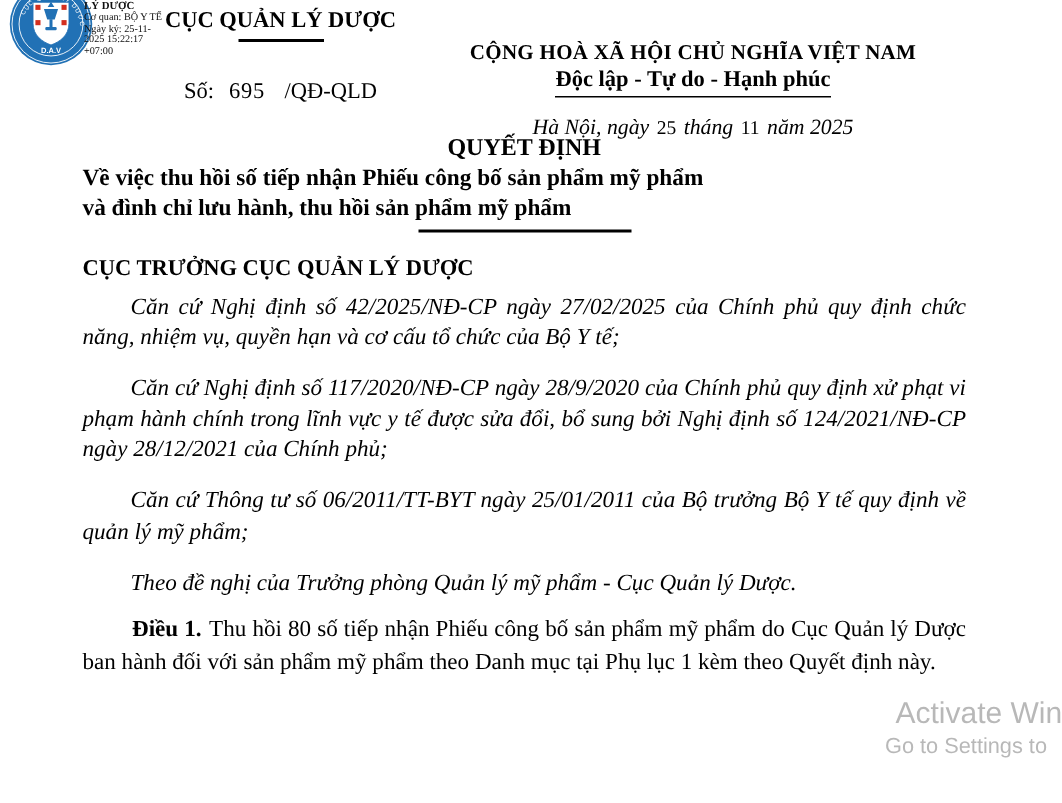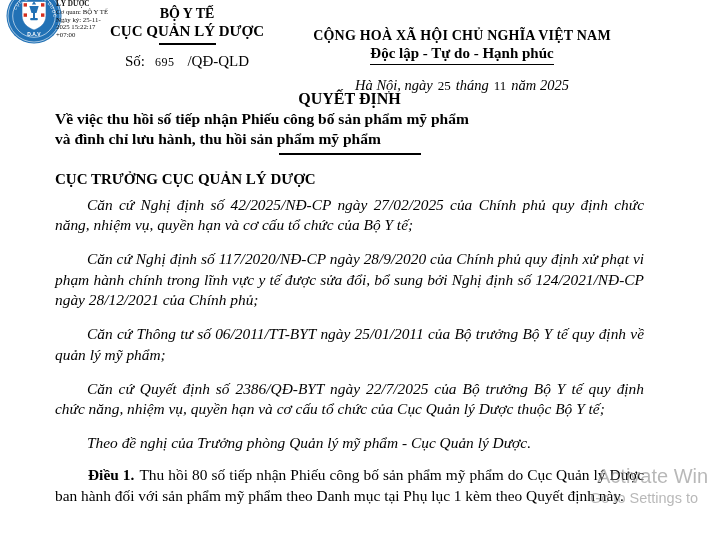--- a/index.html
+++ b/index.html
@@ -15,21 +15,21 @@
   .sig { position:absolute; left:56px; top:1px; width:78px; color:#101010;
          font-size:6.8px; line-height:7.4px; }
   .sig .sig-l1 { font-size:7.2px; font-weight:bold; }
   
   .hdr-left { position:absolute; left:78px; top:5px; width:218px; text-align:center; }
   .ministry { font-weight:bold; font-size:14px; line-height:17px; }
   .dept { font-weight:bold; font-size:15px; line-height:19px; }
   .rule-left { width:57px; height:2px; background:#000; margin:2px auto 0; }
   .doc-number { position:absolute; left:78px; top:53px; width:218px;
                 text-align:center; font-size:15px; white-space:nowrap; }
-  .num-val { font-size:12px; margin-left:10px; margin-right:13px; letter-spacing:0.5px; }
+  .num-val { font-size:15px; margin-left:10px; margin-right:13px; letter-spacing:0.5px; }
   
   .hdr-right { position:absolute; left:288px; top:5px; width:348px; text-align:center;margin-top:22px; }
   .nat1 { font-weight:bold; font-size:14px; line-height:17px; letter-spacing:0.2px; }
   .nat2-inner { display:inline-block; font-weight:bold; font-size:15px; line-height:17px;
                 padding-bottom:2px; border-bottom:1.7px solid #000; margin-top:1px; }
   .dateline { margin-top:12px; font-size:14.5px; font-style:italic; white-space:nowrap; }
   .dnum { font-style:normal; font-size:13px; margin:0 5px; }
   
   .body { position:absolute; left:55px; top:86px; width:589px; }
   .t-main { text-align:center; font-weight:bold; font-size:16px; line-height:20px; padding-top:3px; }
@@ -78,21 +78,20 @@
 
   <div class="sig">
     <div class="sig-l1">LÝ DƯỢC</div>
     <div>Cơ quan: BỘ Y TẾ</div>
     <div>Ngày ký: 25-11-</div>
     <div>2025 15:22:17</div>
     <div>+07:00</div>
   </div>
 
   <div class="hdr-left">
-    <div class="ministry">BỘ Y TẾ</div>
     <div class="dept">CỤC QUẢN LÝ DƯỢC</div>
     <div class="rule-left"></div>
   </div>
 
   <div class="doc-number">
     <span>Số:</span><span class="num-val">695</span><span>/QĐ-QLD</span>
   </div>
 
   <div class="hdr-right">
     <div class="nat1">CỘNG HOÀ XÃ HỘI CHỦ NGHĨA VIỆT NAM</div>
@@ -108,21 +107,20 @@
     <div class="t-main">QUYẾT ĐỊNH</div>
     <div class="t-sub">Về việc thu hồi số tiếp nhận Phiếu công bố sản phẩm mỹ phẩm</div>
     <div class="t-sub">và đình chỉ lưu hành, thu hồi sản phẩm mỹ phẩm</div>
     <div class="t-rule"></div>
 
     <div class="authority">CỤC TRƯỞNG CỤC QUẢN LÝ DƯỢC</div>
 
     <p class="pre pre-first">Căn cứ Nghị định số 42/2025/NĐ-CP ngày 27/02/2025 của Chính phủ quy định chức năng, nhiệm vụ, quyền hạn và cơ cấu tổ chức của Bộ Y tế;</p>
     <p class="pre">Căn cứ Nghị định số 117/2020/NĐ-CP ngày 28/9/2020 của Chính phủ quy định xử phạt vi phạm hành chính trong lĩnh vực y tế được sửa đổi, bổ sung bởi Nghị định số 124/2021/NĐ-CP ngày 28/12/2021 của Chính phủ;</p>
     <p class="pre">Căn cứ Thông tư số 06/2011/TT-BYT ngày 25/01/2011 của Bộ trưởng Bộ Y tế quy định về quản lý mỹ phẩm;</p>
-    <p class="pre">Căn cứ Quyết định số 2386/QĐ-BYT ngày 22/7/2025 của Bộ trưởng Bộ Y tế quy định chức năng, nhiệm vụ, quyền hạn và cơ cấu tổ chức của Cục Quản lý Dược thuộc Bộ Y tế;</p>
     <p class="pre">Theo đề nghị của Trưởng phòng Quản lý mỹ phẩm - Cục Quản lý Dược.</p>
 
 
     <p class="article"><span class="art-label">Điều 1.</span><span>Thu hồi 80 số tiếp nhận Phiếu công bố sản phẩm mỹ phẩm do Cục Quản lý Dược ban hành đối với sản phẩm mỹ phẩm theo Danh mục tại Phụ lục 1 kèm theo Quyết định này.</span></p>
   </div>
 
   <div class="watermark">
     <div class="wm1">Activate Win</div>
     <div class="wm2">Go to Settings to</div>
   </div>

